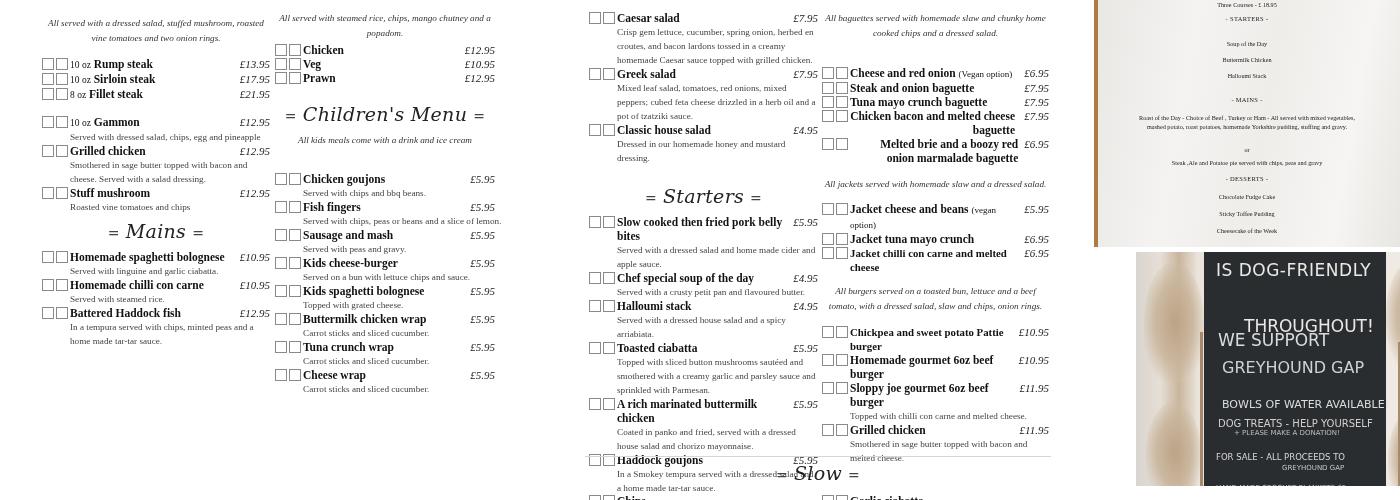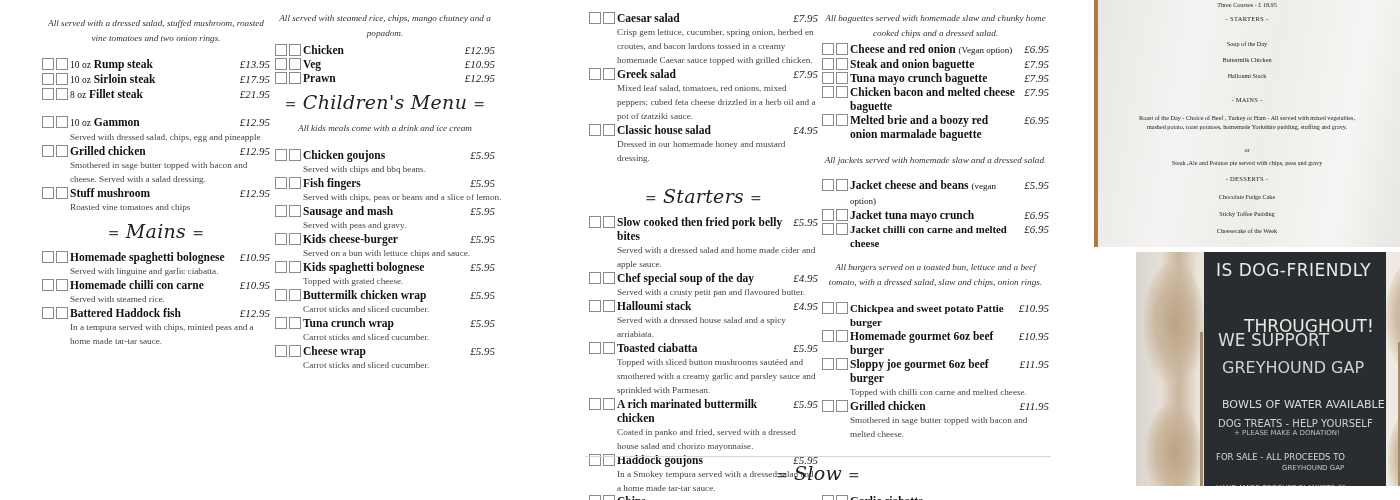--- a/index.html
+++ b/index.html
@@ -191,24 +191,24 @@
             <span class="box"></span>
             <span class="box"></span>
           </div>
         <div class="row">
             <span class="name">Prawn</span>
             <span class="price">£12.95</span>
           </div>
       </div>
     </div>
 
-    <div class="script-title" style="margin-top:6px;"><span class="eq">=</span><span>Children's Menu</span><span class="eq">=</span></div>
+    <div class="script-title" style="margin-top:18px;"><span class="eq">=</span><span>Children's Menu</span><span class="eq">=</span></div>
     <div class="note" style="margin-top:8px;">All kids meals come with a drink and ice cream</div>
 
-    <div style="margin-top:12px;">
+    <div style="margin-top:24px;">
       <div class="item">
         <div class="boxes">
             <span class="box"></span>
             <span class="box"></span>
           </div>
         <div class="row">
             <span class="name">Chicken goujons</span>
             <span class="price">£5.95</span>
           </div>
         <div class="desc">Served with chips and bbq beans.</div>
@@ -408,21 +408,21 @@
             <span class="name">Haddock goujons</span>
             <span class="price">£5.95</span>
           </div>
         <div class="desc">In a Smokey tempura served with a dressed salad and a home made tar-tar sauce.</div>
       </div>
     </div>
   </div>
 
   <div class="col" style="left:277px; top:11px; width:227px;">
     <div class="note">All baguettes served with homemade slaw and chunky home cooked chips and a dressed salad.</div>
-    <div style="margin-top:1px;">
+    <div style="margin-top:25px;text-align:right;">
       <div class="item">
         <div class="boxes">
             <span class="box"></span>
             <span class="box"></span>
           </div>
         <div class="row">
             <span class="name"><span>Cheese and red onion</span> <span class="variant">(Vegan option)</span></span>
             <span class="price">£6.95</span>
           </div>
       </div>

